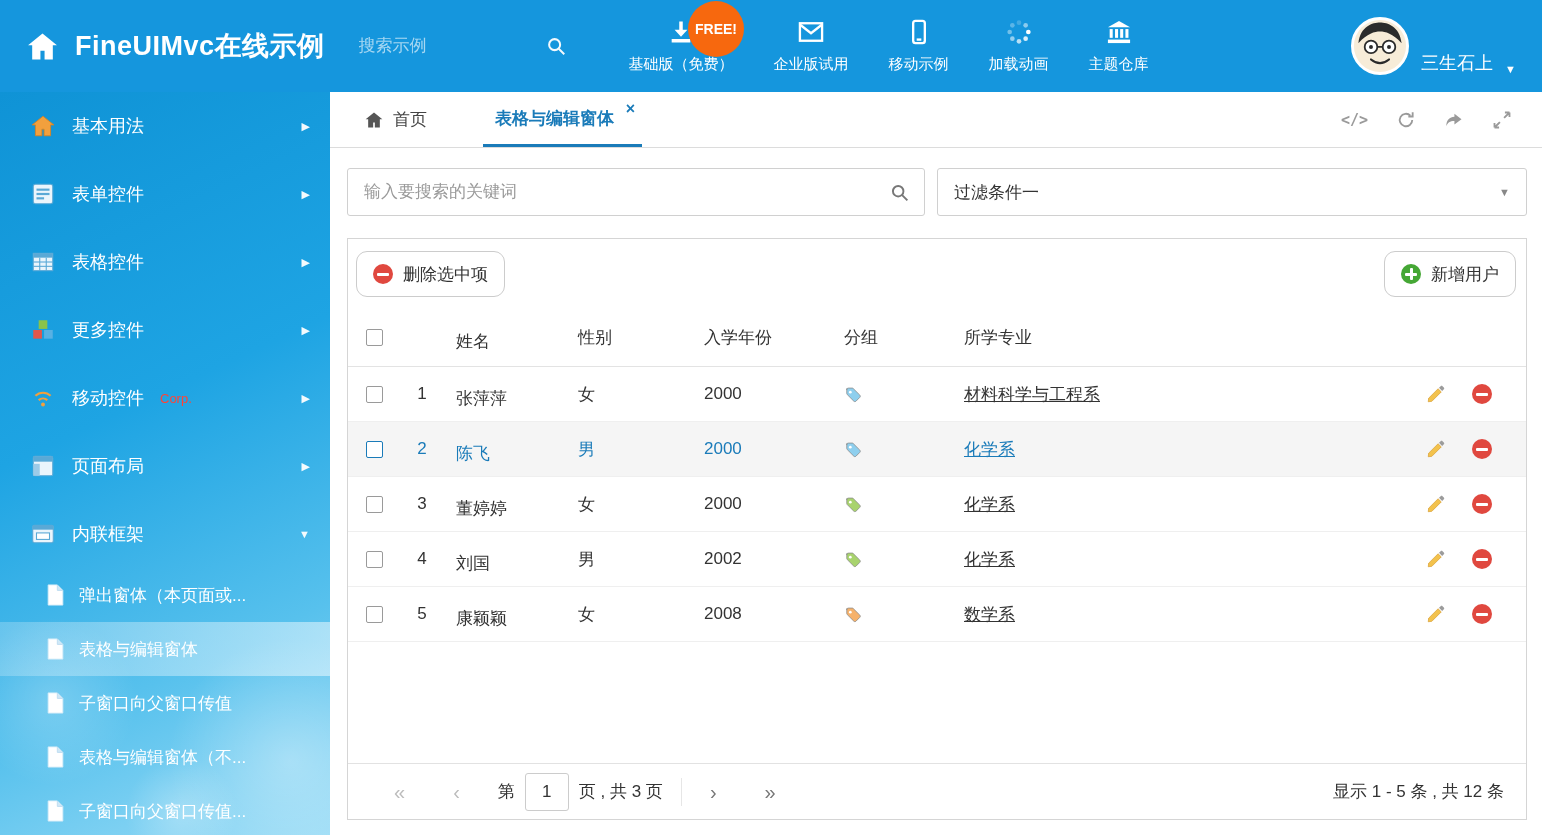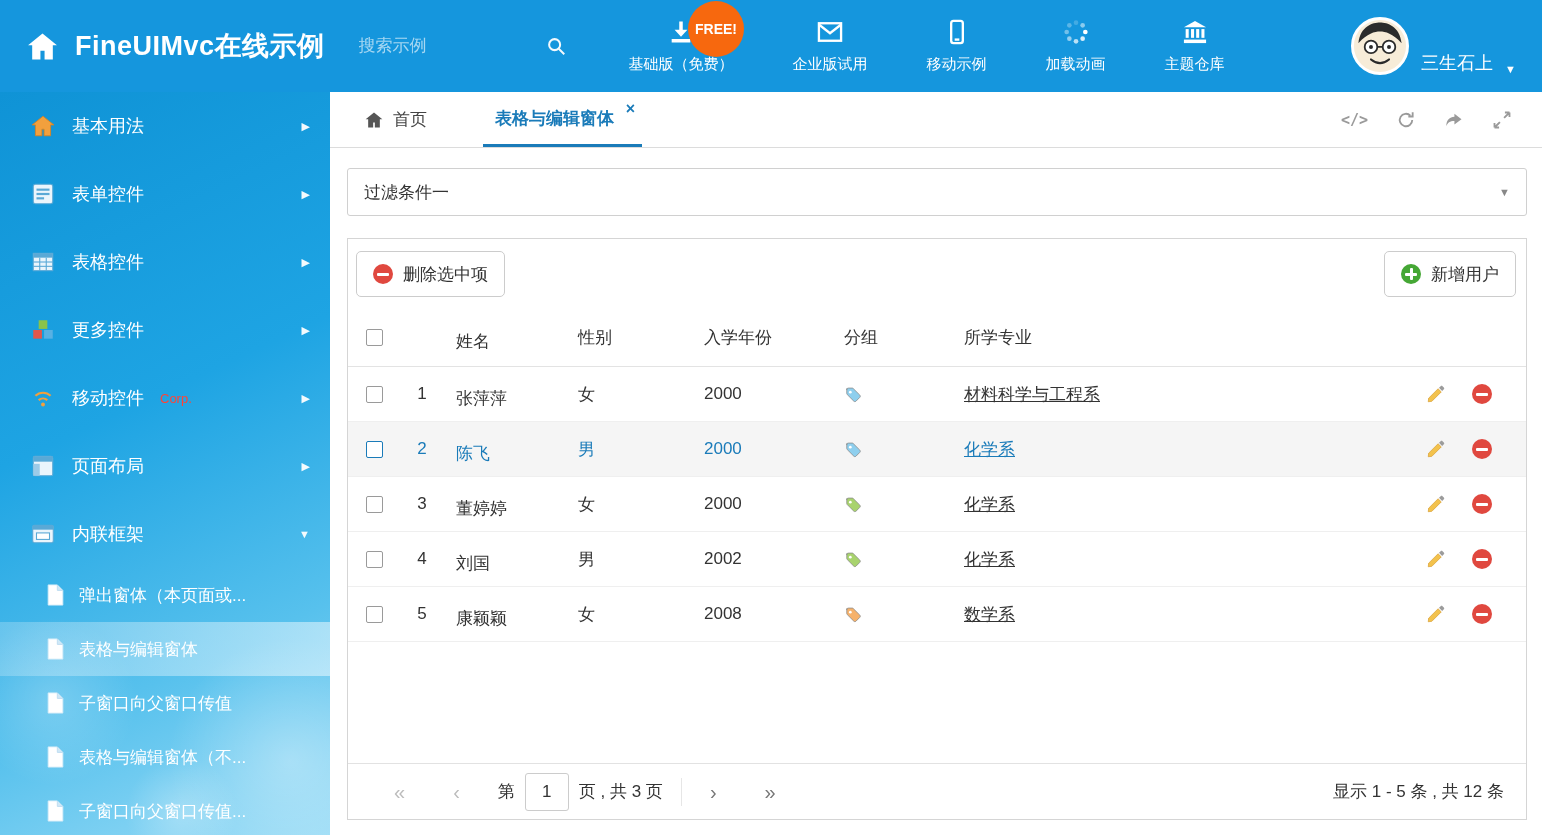--- a/index.html
+++ b/index.html
@@ -12,21 +12,21 @@
   
   .header { position:absolute; top:0; left:0; right:0; height:92px; background:#1596dd; display:flex; align-items:center; color:#fff; z-index:10; }
   .brand { display:flex; align-items:center; gap:16px; padding-left:26px; cursor:pointer; }
   .brand svg { width:33px; height:33px; }
   .brand-title { font-size:27px; font-weight:bold; letter-spacing:.5px; white-space:nowrap; }
   .hsearch { display:flex; align-items:center; margin-left:32px; gap:56px; }
   .hsearch input { width:132px; background:transparent; border:none; outline:none; color:#fff; font-size:17px; font-family:inherit; }
   .hsearch input::placeholder { color:rgba(255,255,255,.62); }
   .hsearch .mag { width:22px; height:22px; color:#fff; opacity:.95; cursor:pointer; }
   .free-badge { position:absolute; left:688px; top:1px; width:56px; height:56px; border-radius:50%; background:#f7680e; display:flex; align-items:center; justify-content:center; font-size:14px; font-weight:bold; }
-  .hnav { display:flex; gap:59px; margin-left:62px; align-items:center; }
+  .hnav { display:flex; gap:40px; margin-left:62px; align-items:center; }
   .hnav-item { display:flex; flex-direction:column; align-items:center; gap:9px; cursor:pointer; }
   .hnav-item svg { width:28px; height:28px; }
   .hnav-item .lbl { font-size:15px; white-space:nowrap; }
   .huser { margin-left:auto; display:flex; align-items:flex-end; gap:12px; padding-right:26px; cursor:pointer; }
   .avatar { width:58px; height:58px; border-radius:50%; border:2px solid #fff; background:#fff; overflow:hidden; flex:0 0 auto; }
   .avatar svg { width:100%; height:100%; }
   .huser .uname { font-size:18px; }
   .huser .caret, .side-item .chev, .filter-box .caret { font-size:11px; }
 
   
@@ -61,21 +61,21 @@
   .search-box { width:578px; height:48px; border:1px solid #d0d0d0; border-radius:3px; display:flex; align-items:center; padding:0 14px; background:#fff; }
   .search-box input { flex:1; border:none; outline:none; font-size:17px; color:#333; font-family:inherit; }
   .search-box input::placeholder { color:#9a9a9a; }
   .search-box .mag { width:21px; height:21px; color:#777; cursor:pointer; }
   .filter-box { flex:1; height:48px; border:1px solid #d0d0d0; border-radius:3px; display:flex; align-items:center; justify-content:space-between; padding:0 16px; font-size:17px; color:#333; cursor:pointer; background:#fff; }
   .filter-box .caret { color:#888; }
 
   
   .grid { position:absolute; left:17px; right:15px; top:146px; bottom:15px; border:1px solid #d5d5d5; background:#fff; }
   .grid-toolbar { height:70px; display:flex; align-items:center; justify-content:space-between; padding:0 10px 0 8px; }
-  .btn { height:46px; display:flex; align-items:center; gap:10px; border:1px solid #ccc; border-radius:5px; background:#fff; padding:0 16px; font-size:17px; color:#333; cursor:pointer; font-family:inherit; }
+  .btn { height:46px; display:flex; align-items:center; gap:10px; border:1px solid #ccc; border-radius:11px; background:#fff; padding:0 16px; font-size:17px; color:#333; cursor:pointer; font-family:inherit; }
   .circle-minus,.circle-plus { width:20px; height:20px; border-radius:50%; position:relative; flex:0 0 auto; cursor:pointer; }
   .circle-minus { background:#e0483f; }
   .circle-plus  { background:#45a735; }
   .circle-minus::after,.circle-plus::after { content:""; position:absolute; left:4px; right:4px; top:8.5px; height:3px; background:#fff; border-radius:1px; }
   .circle-plus::before { content:""; position:absolute; top:4px; bottom:4px; left:8.5px; width:3px; background:#fff; border-radius:1px; }
 
   .thead,.trow { display:flex; align-items:center; }
   .thead { height:58px; font-size:17px; color:#333; border-bottom:1px solid #e3e3e3; }
   .trow  { height:55px; font-size:17px; color:#333; border-bottom:1px solid #efefef; cursor:pointer; }
   .trow.selected { background:#f5f5f5; color:#1a7bb9; }
@@ -323,20 +323,27 @@
       </span>
       <span class="tool">
         <svg viewBox="0 0 24 24" fill="none" stroke="currentColor" stroke-width="2.2">
             <path d="M14.5 9.5 21 3M21 3h-5.5M21 3v5.5M9.5 14.5 3 21M3 21h5.5M3 21v-5.5"></path>
           </svg>
       </span>
     </div>
   </div>
 
   <div class="filter-row">
+    <div class="search-box">
+      <input type="text" placeholder="输入要搜索的关键词" style="">
+      <svg class="mag" viewBox="0 0 24 24" fill="none" stroke="currentColor" stroke-width="2.2">
+          <circle cx="10.5" cy="10.5" r="6"></circle>
+          <line x1="15" y1="15" x2="21" y2="21"></line>
+        </svg>
+    </div>
     <div class="filter-box">
       <span>过滤条件一</span>
       <span class="caret">▼</span>
     </div>
   </div>
 
   <div class="grid">
 
     <div class="grid-toolbar">
       <button class="btn">

